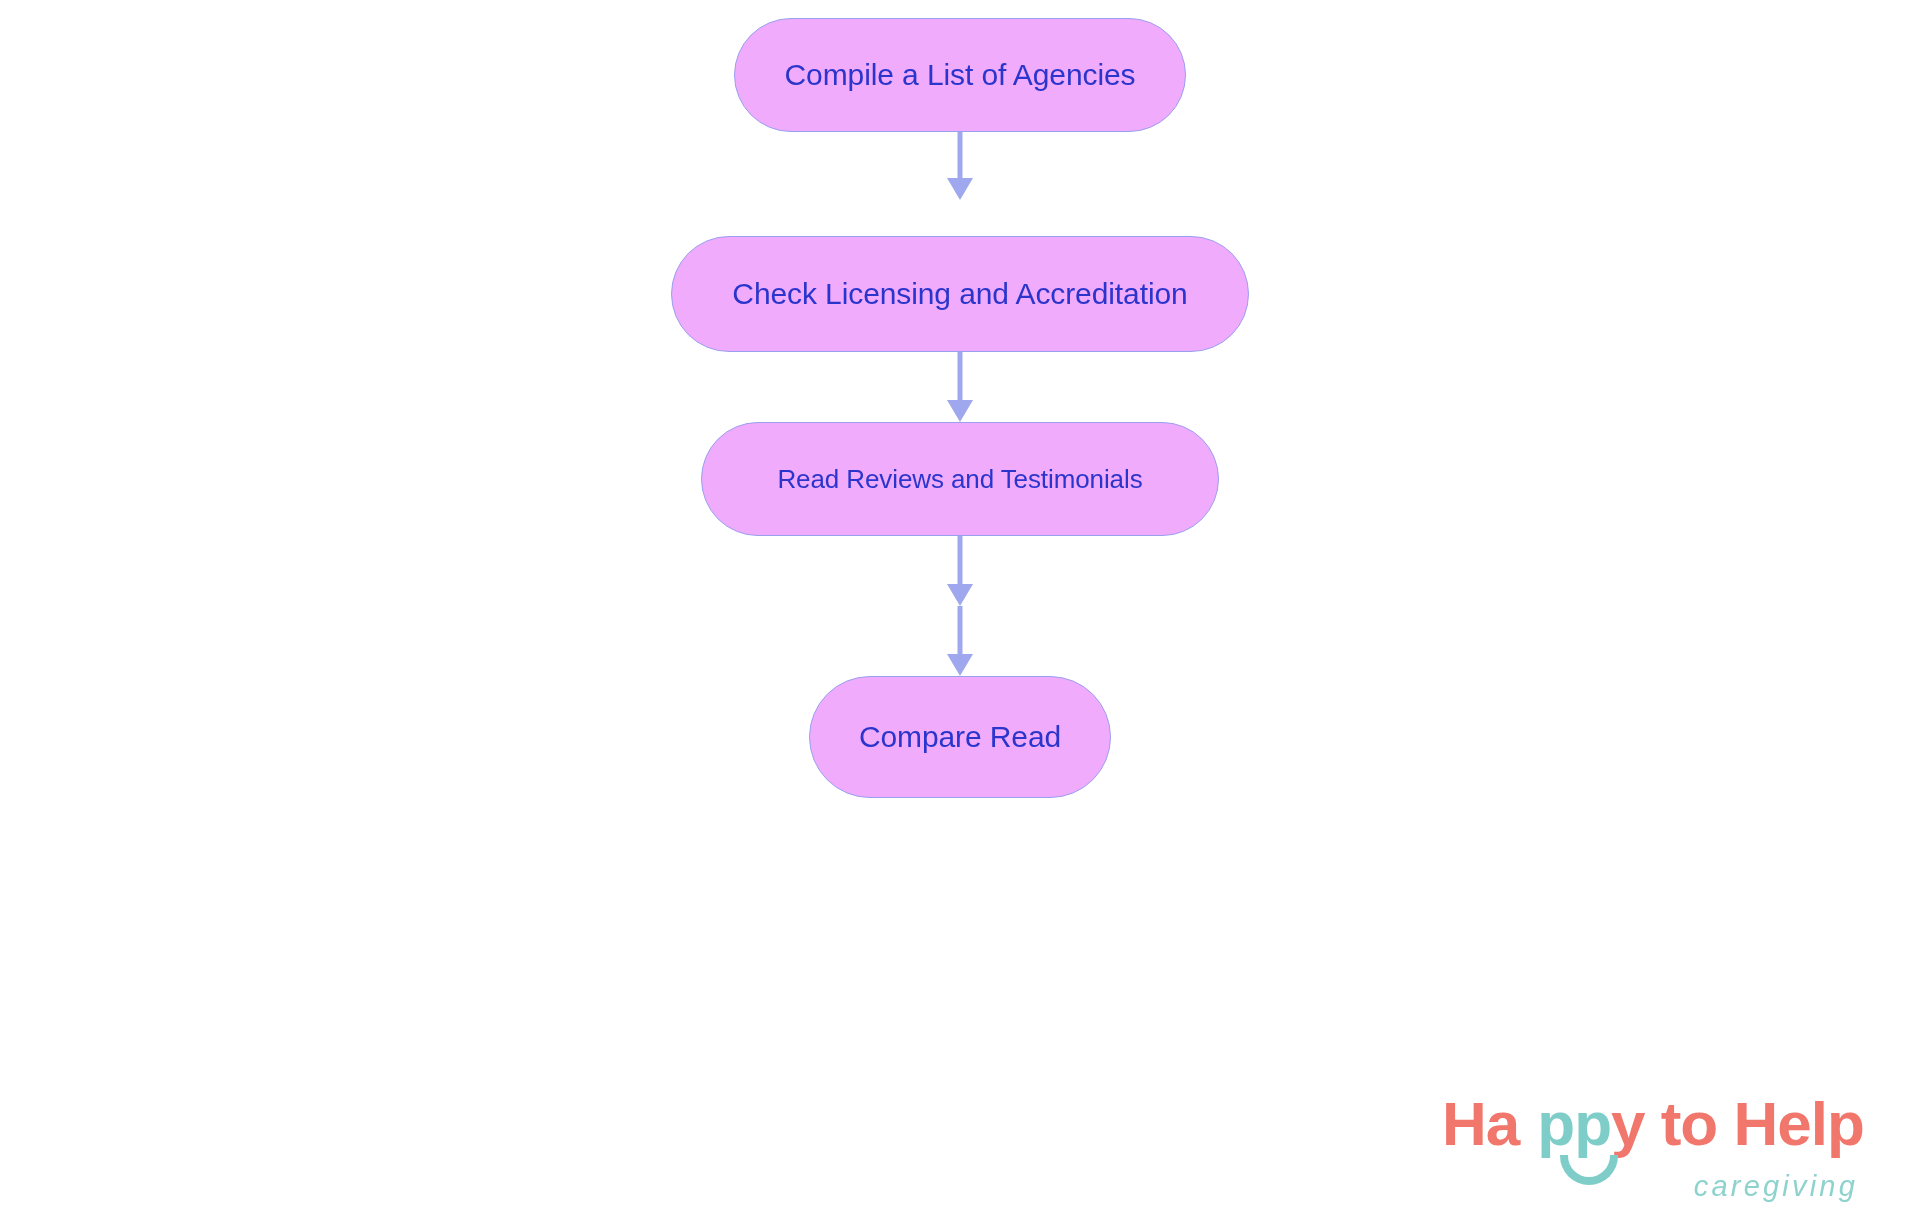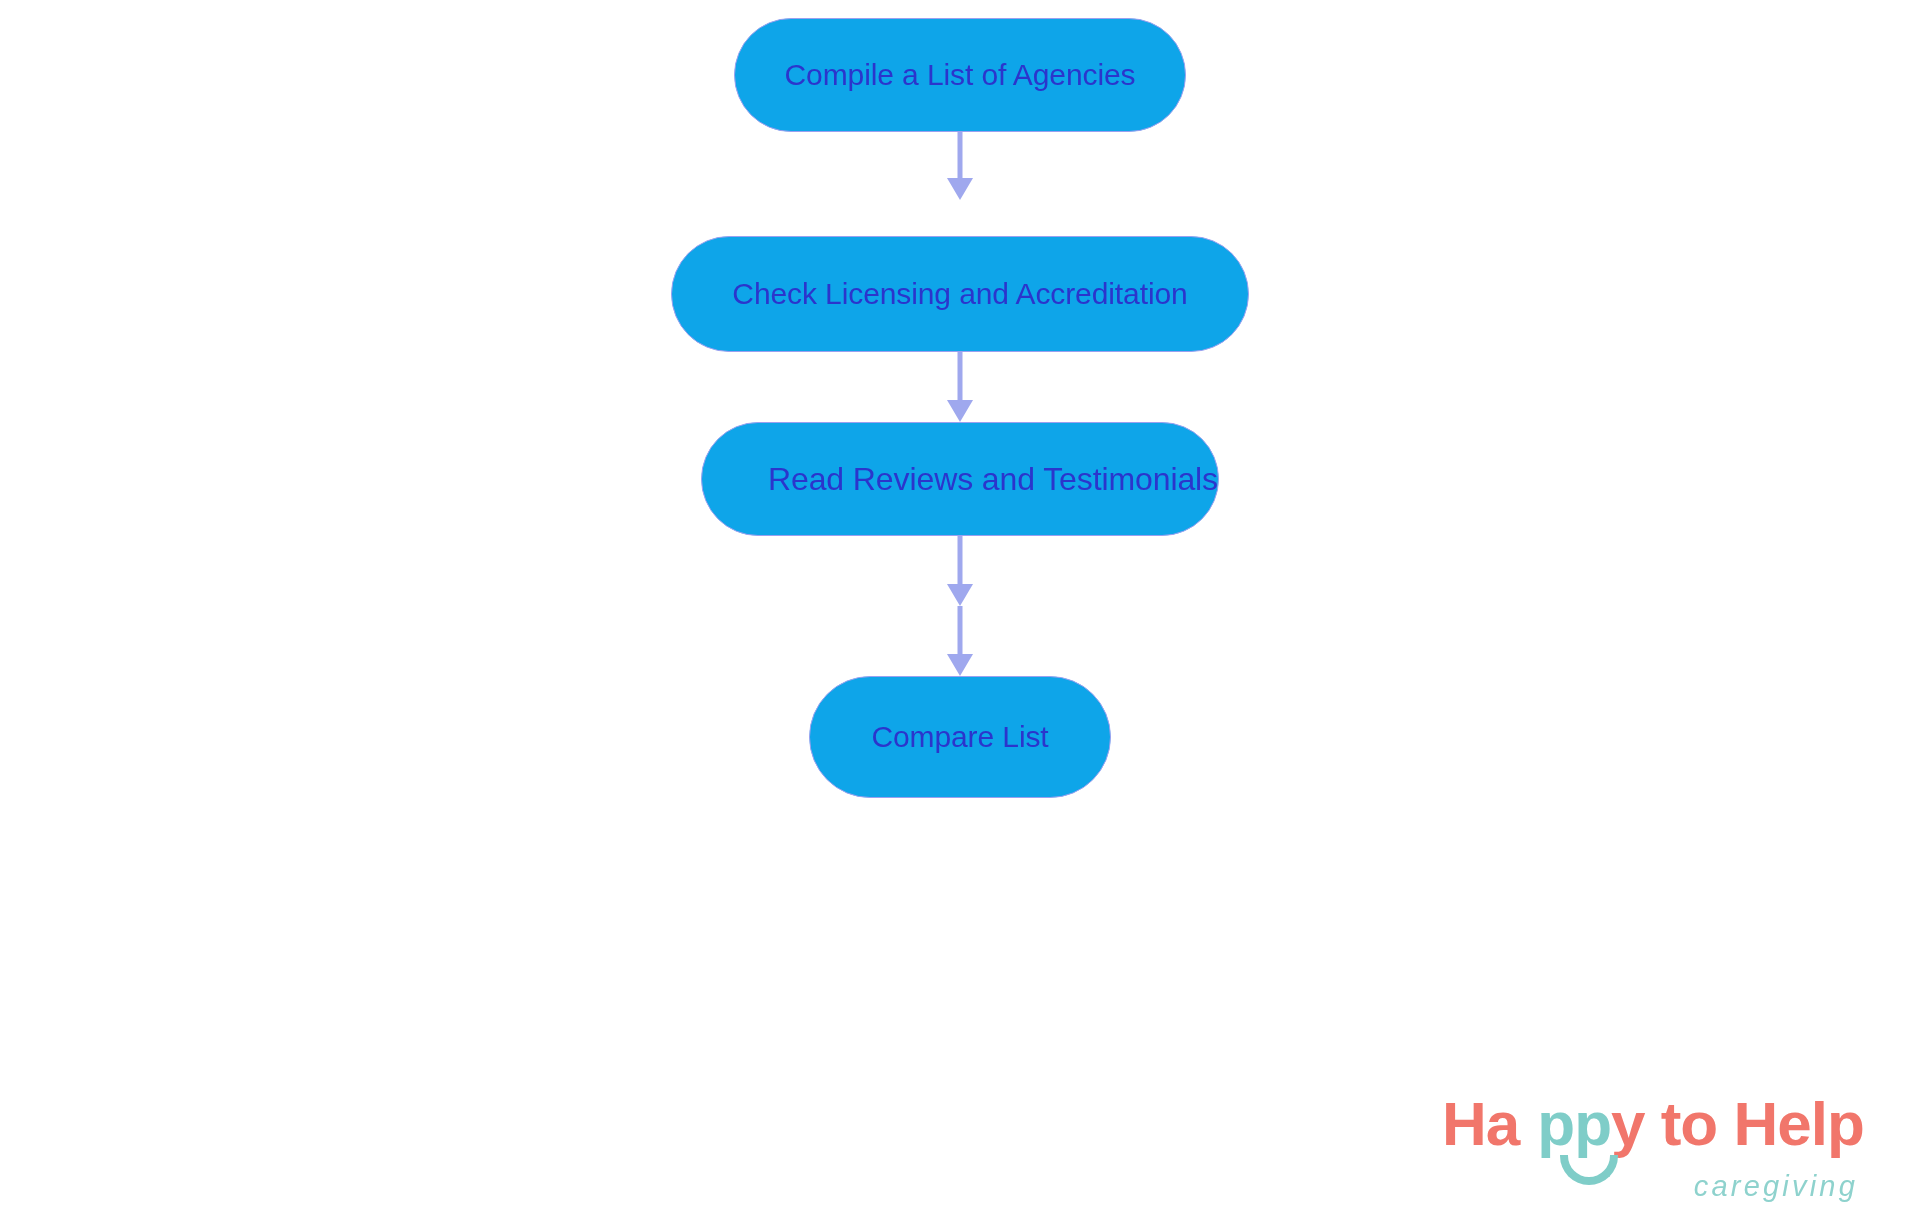--- a/index.html
+++ b/index.html
@@ -32,40 +32,40 @@
     display: flex;
     flex-direction: column;
     align-items: center;
   }
 
   .flow-node {
     box-sizing: border-box;
     display: flex;
     align-items: center;
     justify-content: center;
-    background: #0ea5e9;
+    background: #f0abfc;
     border: 1.6px solid #9aa0f0;
     border-radius: 999px;
     color: #2b35cc;
     font-family: "Liberation Sans", sans-serif;
     font-weight: 400;
     letter-spacing: -0.1px;
     white-space: nowrap;
     position: relative;
   }
 
   .flow-node .node-label {
     line-height: 1;
     display: block;
   }
 
   
   .node-1 { width: 452px; height: 114px; font-size: 30px; margin-top: 18px; }
   .node-2 { width: 578px; height: 116px; font-size: 30px; margin-top: 36px; }
-  .node-3 { width: 518px; height: 114px; font-size: 32px; justify-content: flex-end; }
+  .node-3 { width: 518px; height: 114px; font-size: 26px; }
   .node-4 { width: 512px; height: 114px; font-size: 30px; }
   .node-5 { width: 302px; height: 122px; font-size: 30px; }
 
   
   .connector {
     width: 40px;
     position: relative;
     flex: none;
   }
   .connector .stem {
@@ -181,21 +181,21 @@
       <span class="head"></span>
     </div>
 
 
     <div class="connector conn-4">
       <span class="stem"></span>
       <span class="head"></span>
     </div>
 
     <div class="flow-node node-5">
-      <span class="node-label">Compare List</span>
+      <span class="node-label">Compare Read</span>
     </div>
 
   </div>
 
   <div id="brand-logo">
     <div class="logo-wordmark"><span>Ha</span><span class="tint-teal">pp</span><span>y to Help</span></div>
     <div class="logo-smile"></div>
     <div class="logo-tagline">caregiving</div>
   </div>
 

